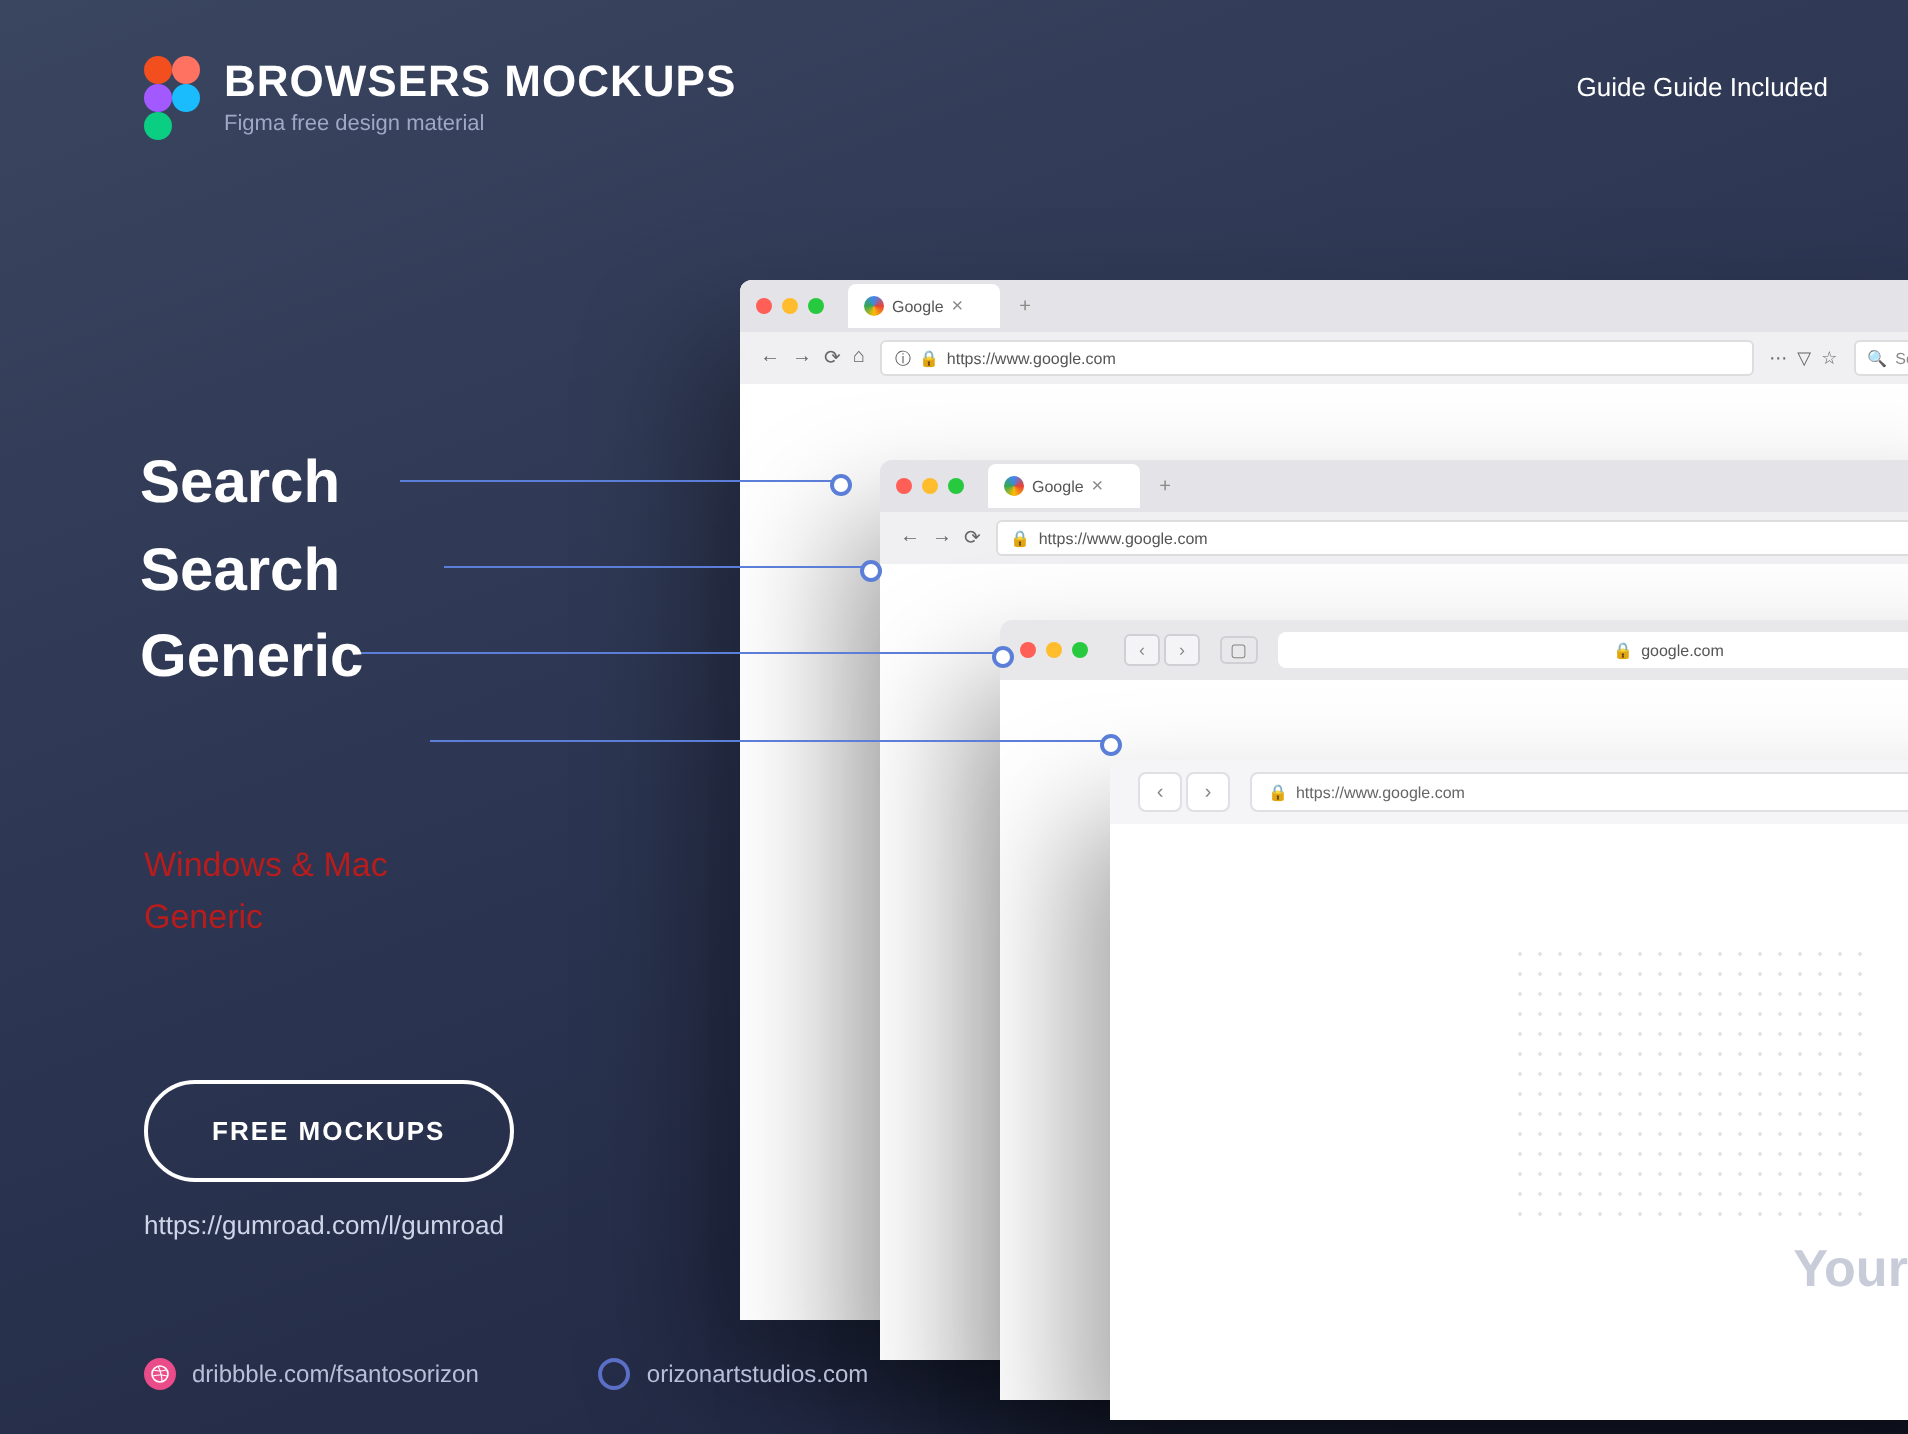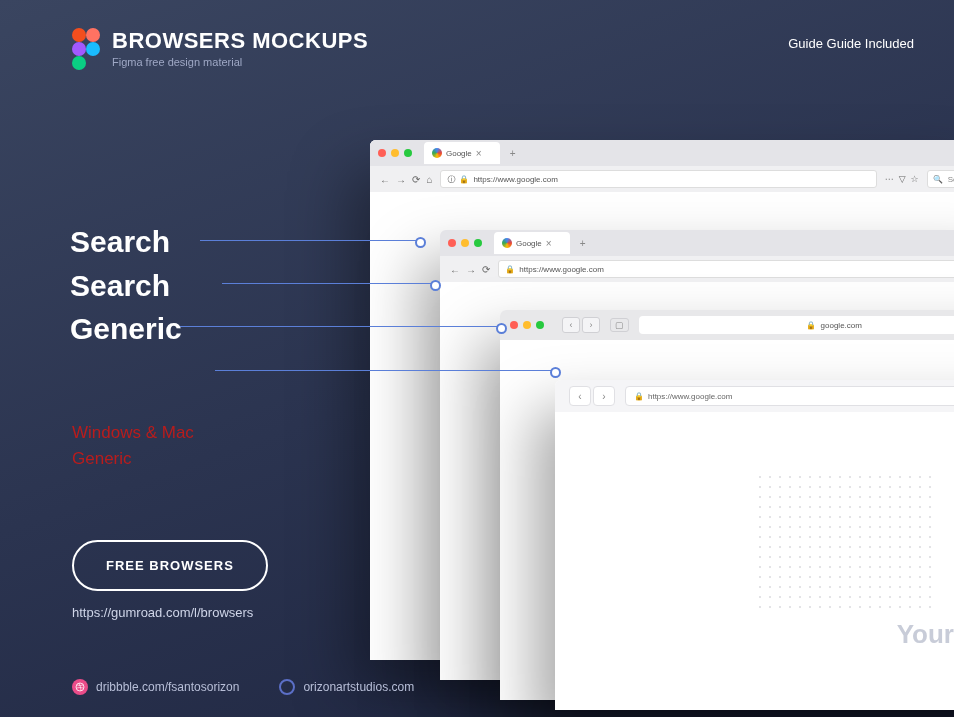--- a/index.html
+++ b/index.html
@@ -21,21 +21,21 @@
 .fl-p2 { top: 14px; left: 14px; background: #1abcfe; border-radius: 50%; }
 .fl-g { top: 28px; left: 0; background: #0acf83; border-radius: 7px 0 7px 7px; }
 .header-text h1 { font-size: 22px; font-weight: 700; letter-spacing: 0.5px; }
 .header-text p { font-size: 11px; color: #9fa8c5; margin-top: 2px; }
 .quick-guide { position: absolute; top: 36px; right: 40px; font-size: 13px; font-weight: 500; }
 .browsers { position: absolute; left: 70px; top: 220px; }
 .browsers div { font-size: 30px; font-weight: 800; line-height: 1.45; }
 .subtext { position: absolute; left: 72px; top: 420px; font-size: 17px; font-weight: 400; color: #b91c1c; line-height: 1.5; }
 .download-btn { position: absolute; left: 72px; top: 540px; padding: 16px 32px; border: 2px solid #fff; border-radius: 30px; font-size: 13px; font-weight: 700; letter-spacing: 1px; cursor: pointer; }
 .link { position: absolute; left: 72px; top: 605px; font-size: 13px; color: #cfd5e8; }
-.footer { position: absolute; bottom: 22px; left: 72px; display: flex; gap: 40px; align-items: center; }
+.footer { position: absolute; bottom: 22px; left: 72px; display: flex; gap: 60px; align-items: center; }
 .footer-item { display: flex; align-items: center; gap: 8px; font-size: 12px; color: #b8bfd8; }
 .footer-icon { width: 16px; height: 16px; border-radius: 50%; display: flex; align-items: center; justify-content: center; }
 .dribbble { background: #ea4c89; }
 .orizon { border: 2px solid #5b6fc7; }
 
 
 .mockup { position: absolute; background: #fff; border-radius: 6px 0 0 0; box-shadow: -20px 30px 60px rgba(0,0,0,0.35); }
 .m1 { top: 140px; left: 370px; width: 620px; height: 520px; }
 .m2 { top: 230px; left: 440px; width: 580px; height: 450px; }
 .m3 { top: 310px; left: 500px; width: 540px; height: 390px; }
@@ -217,23 +217,23 @@
   <div>Search</div>
   <div>Search</div>
   <div>Generic</div>
 </div>
 
 <div class="subtext">
   <span>Windows &amp; Mac</span><br>
   <span>Generic</span>
 </div>
 
-<div class="download-btn">FREE BROWSERS</div>
-
-<div class="link">https://gumroad.com/l/browsers</div>
+<div class="download-btn">FREE MOCKUPS</div>
+
+<div class="link">https://gumroad.com/l/gumroad</div>
 
 <div class="footer">
   <div class="footer-item">
     <div class="footer-icon dribbble">
       <svg width="10" height="10" viewBox="0 0 10 10">
           <circle cx="5" cy="5" r="4" fill="none" stroke="#fff" stroke-width="0.8"></circle>
           <path d="M2 3 Q5 4 8 3 M1.5 6 Q5 5 8.5 6 M4 1 Q6 5 6 9" fill="none" stroke="#fff" stroke-width="0.6"></path>
         </svg>
     </div>
     <span>dribbble.com/fsantosorizon</span>

